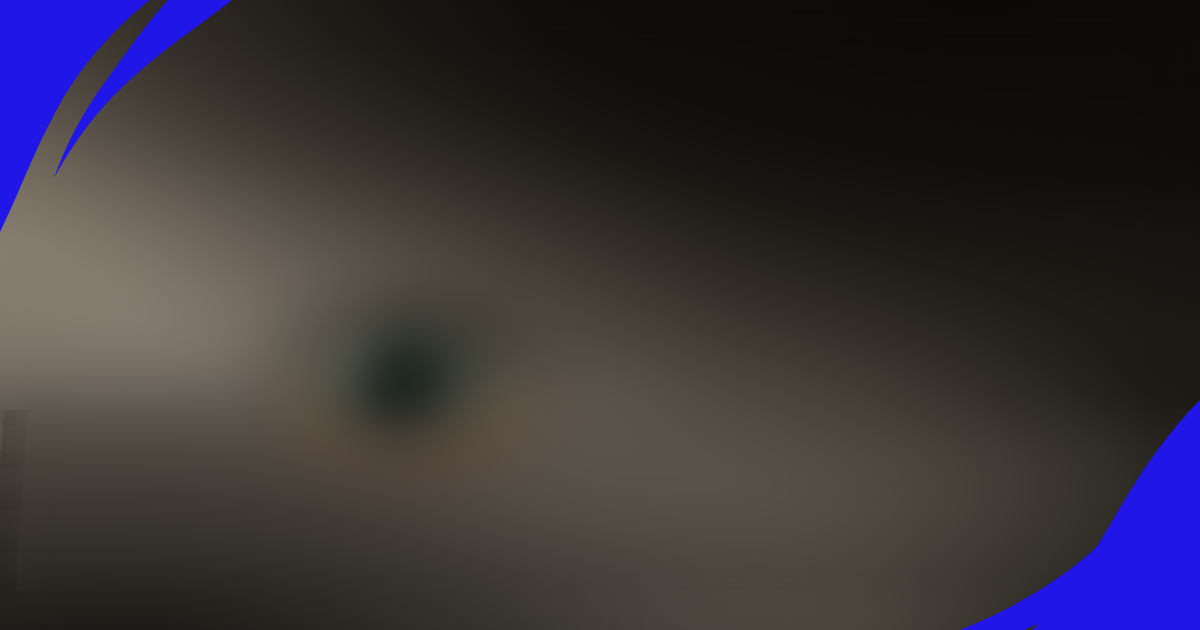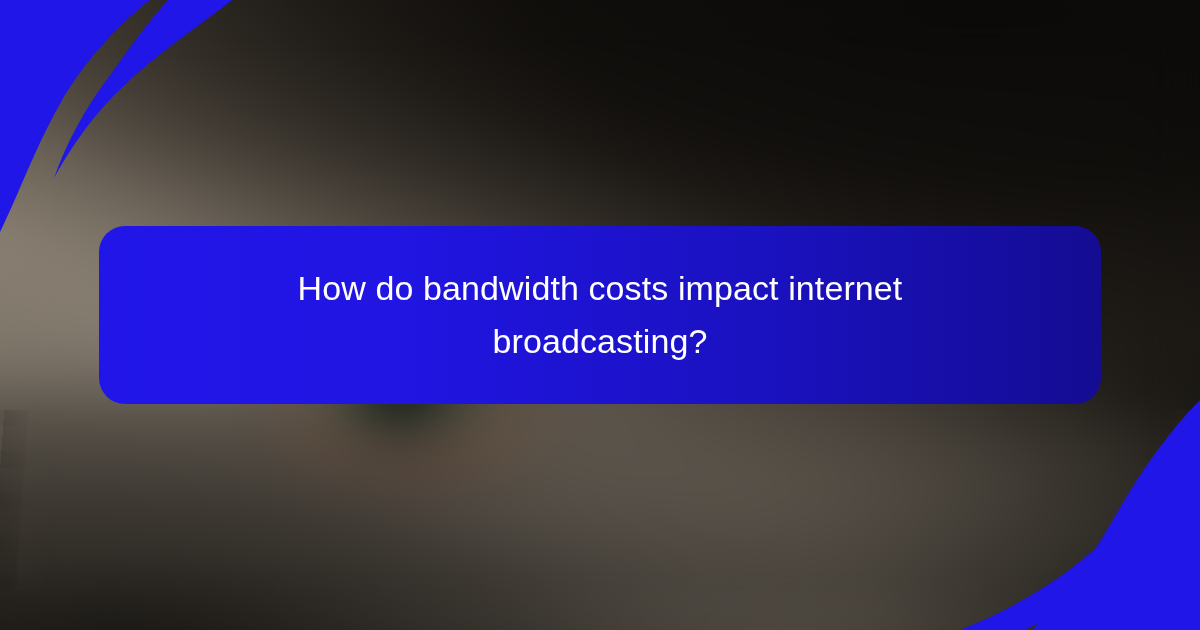--- a/index.html
+++ b/index.html
@@ -215,17 +215,14 @@
 
     <path d="M0,0 L150,0 C150,0 96,40 60,104 C34,150 18,196 0,232 Z" fill="#2116e8"></path>
 
     <path d="M168,0 L232,0 C200,26 148,58 106,104 C84,128 66,156 54,178 C66,144 84,110 108,78 C128,50 148,22 168,0 Z" fill="#2116e8"></path>
 
     <path d="M1200,630 L1200,400 C1170,430 1140,472 1114,518 C1086,566 1060,604 1032,630 Z" fill="#2116e8"></path>
 
     <path d="M1148,536 C1120,572 1076,608 1024,630 L960,630 C1020,606 1074,572 1110,534 C1126,518 1140,500 1150,486 C1152,502 1152,520 1148,536 Z" fill="#2116e8"></path>
   </svg>
 
-  <div class="question-card">
-    <div class="question-text">How do bandwidth costs impact internet broadcasting?</div>
-  </div>
 
 </div>
 
 </body></html>

